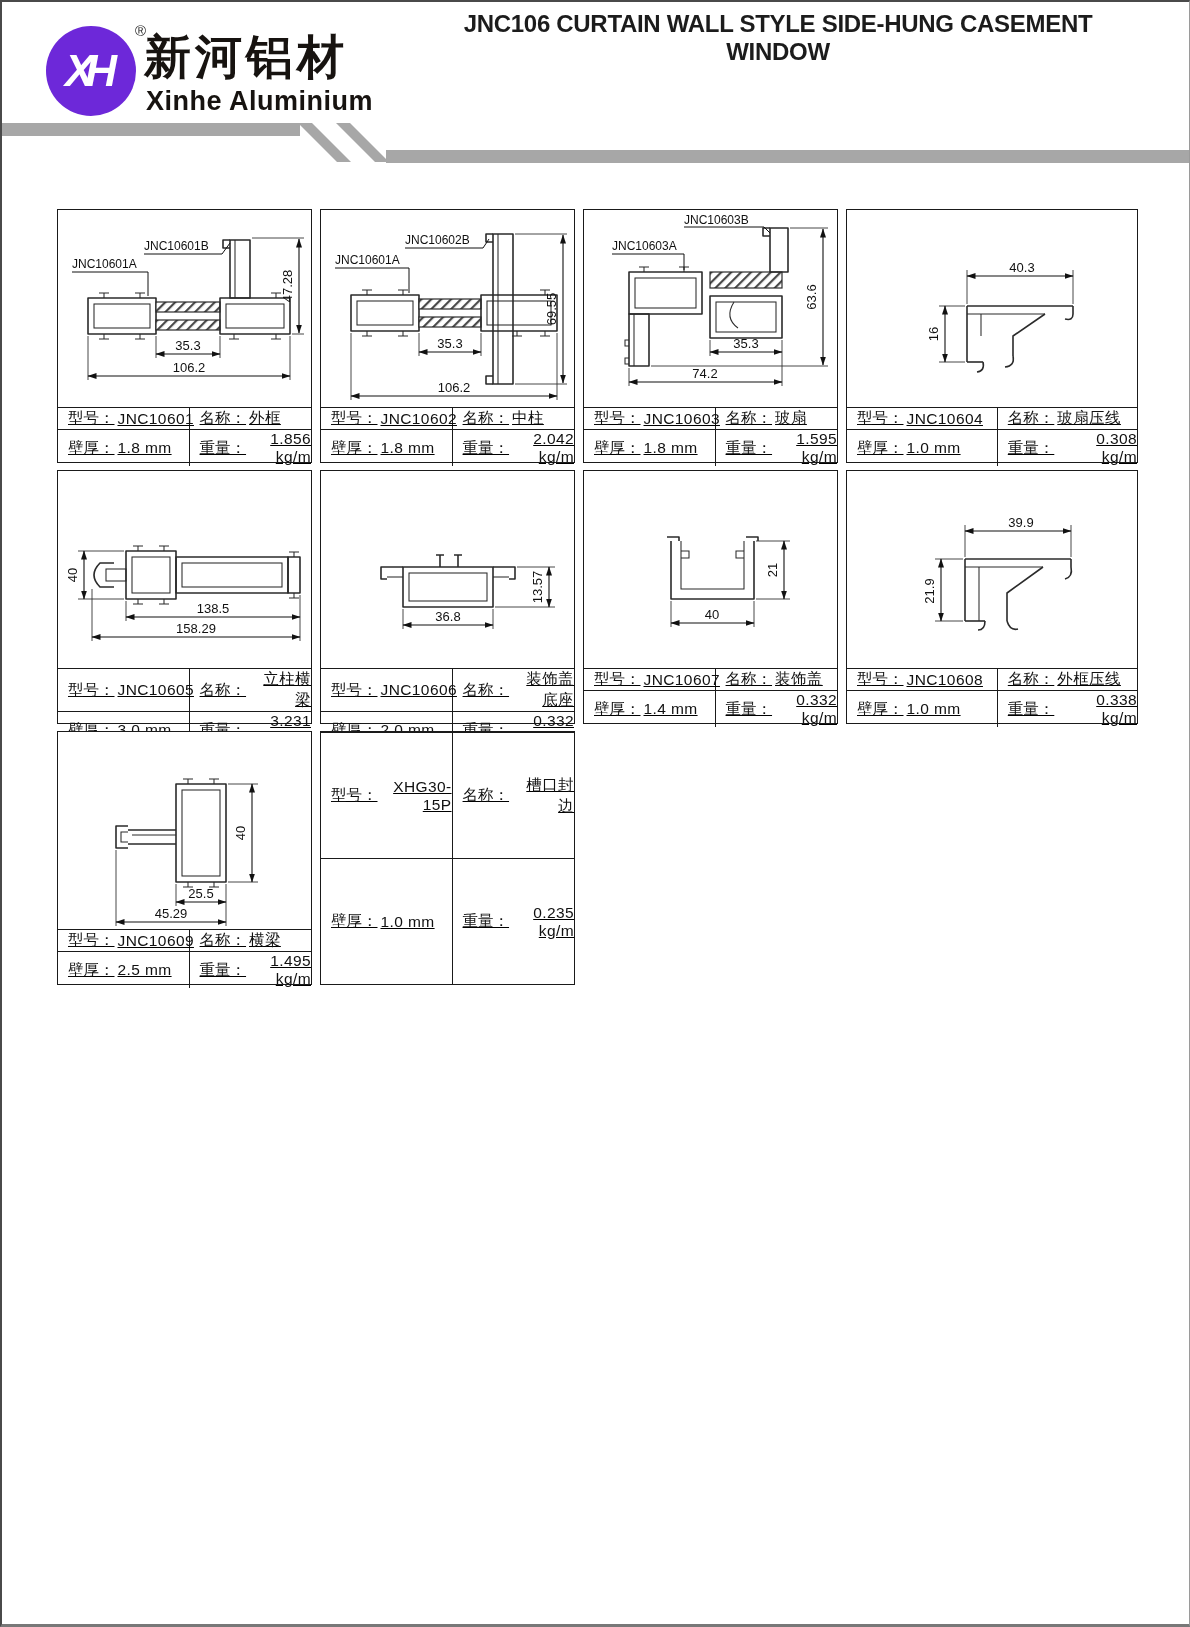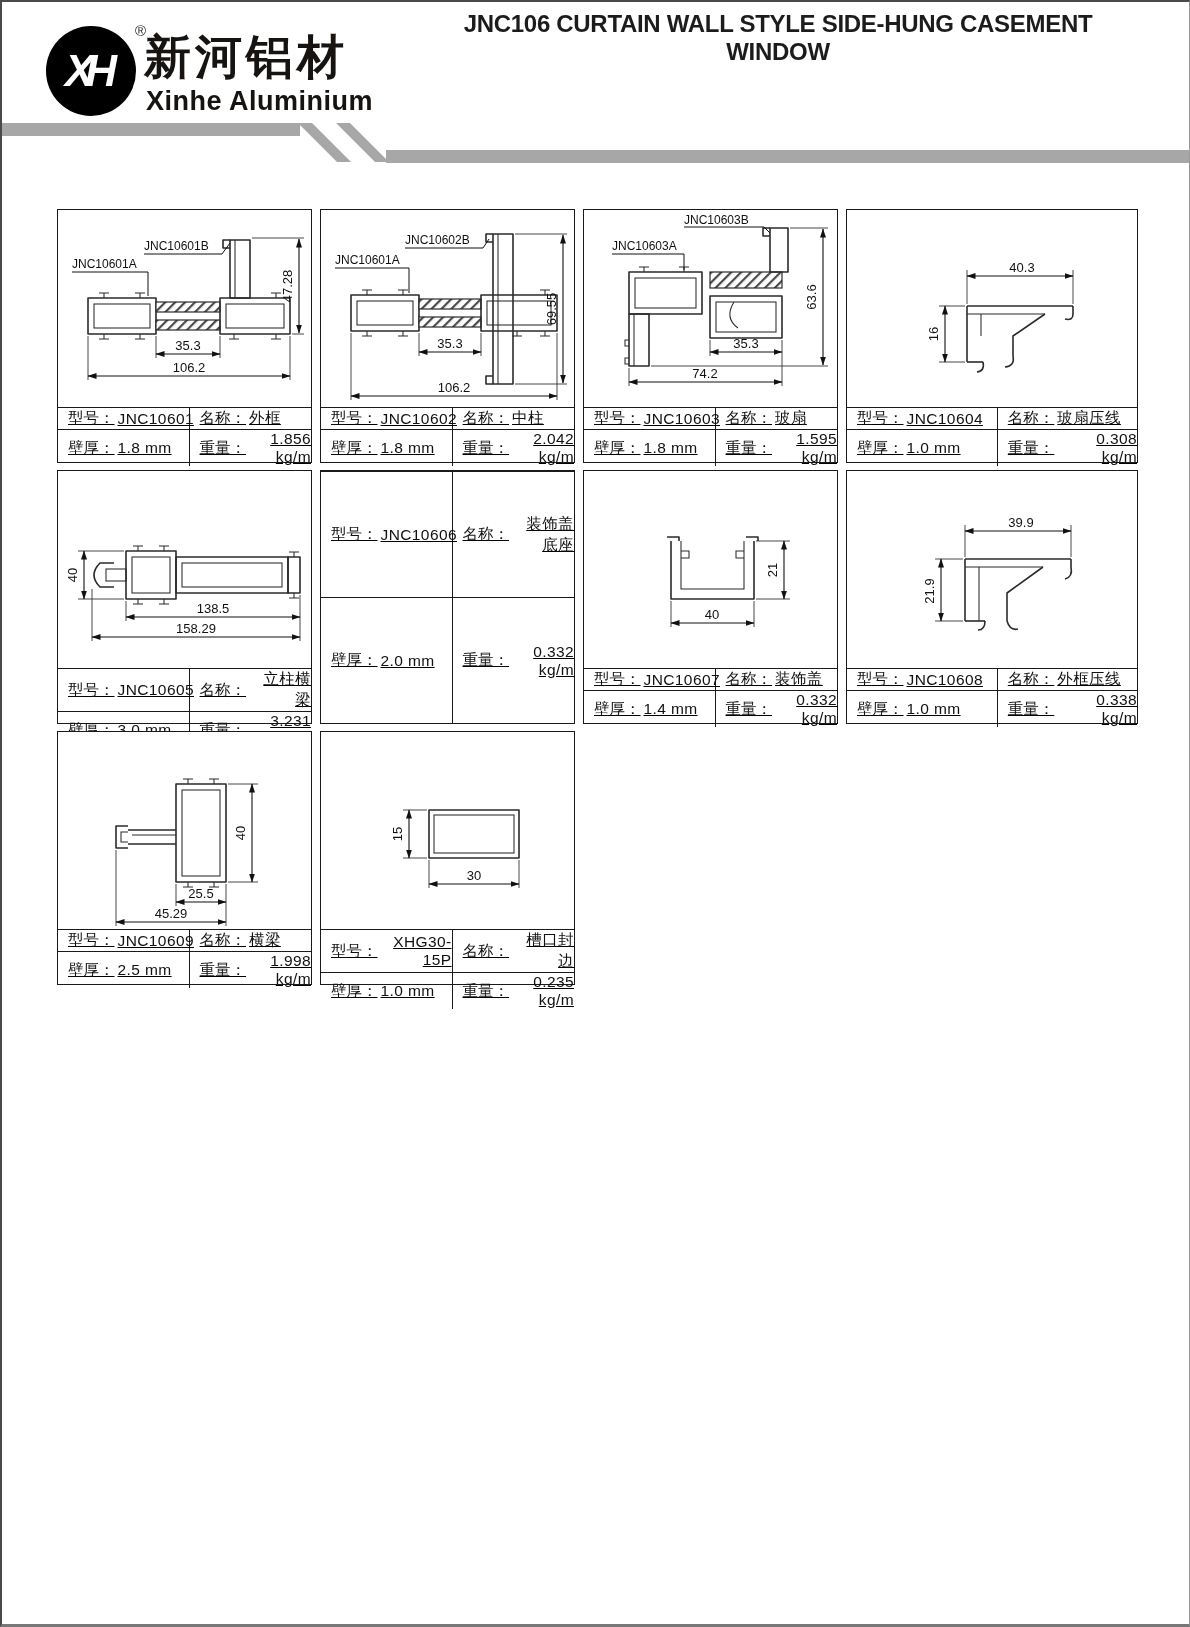--- a/index.html
+++ b/index.html
@@ -2,21 +2,21 @@
 <html><head>
 <meta charset="utf-8">
 <style>
   html,body{margin:0;padding:0;background:#fff;}
   .page{position:relative;width:1190px;height:1627px;background:#fff;box-sizing:border-box;
         border-left:2px solid #4a4a4a;border-top:2px solid #4a4a4a;
         border-bottom:3px solid #787878;border-right:1px solid #9a9a9a;
         font-family:"Liberation Sans","DejaVu Sans",sans-serif;overflow:hidden;}
   
   .logo-circle{position:absolute;left:44px;top:24px;width:90px;height:90px;border-radius:50%;
-        background:#000000;color:#fff;display:flex;align-items:center;justify-content:center;
+        background:#6d28d9;color:#fff;display:flex;align-items:center;justify-content:center;
         font-weight:bold;font-style:italic;font-size:44px;letter-spacing:-9px;padding-right:9px;box-sizing:border-box;}
   .reg{position:absolute;left:133px;top:20px;font-size:15px;color:#2b2b2b;}
   .logo-cn{position:absolute;left:142px;top:24px;font-size:47px;font-weight:bold;color:#171310;letter-spacing:4px;}
   .logo-en{position:absolute;left:144px;top:84px;font-size:27px;font-weight:bold;color:#171310;letter-spacing:0.5px;}
   .titles{position:absolute;left:420px;top:0;width:712px;text-align:center;}
   .title-cn{margin-top:36px;font-size:44px;font-weight:bold;color:#171310;letter-spacing:1px;}
   .title-en{margin-top:8px;font-size:24px;font-weight:bold;color:#1c1c1c;letter-spacing:-0.3px;text-align:center;}
   
   .sw{position:absolute;background:#a7a7a7;}
   .sw-bar-left{left:0;top:121px;width:298px;height:13px;}
@@ -352,20 +352,40 @@
             </div>
           <div class="td c2">
               <span class="lbl">重量：</span>
               <span class="val">3.231 kg/m</span>
             </div>
           </div>
       </div>
     </div>
 
     <div class="cell">
+      <div class="draw">
+        <svg width="252" height="197" viewBox="0 0 252 197">
+          <rect class="pf" x="82" y="96" width="90" height="40"></rect>
+            <rect class="pf2" x="88" y="102" width="78" height="28"></rect>
+          <path class="pf" d="M82,96 h-22 v12 h6"></path>
+            <path class="pf2" d="M82,106 h-16"></path>
+          <path class="pf" d="M172,96 h22 v12 h-6"></path>
+            <path class="pf2" d="M172,106 h16"></path>
+          <path class="pf" d="M119,96 v-12 m-4,0 h8"></path>
+            <path class="pf" d="M137,96 v-12 m-4,0 h8"></path>
+          <line class="ext" x1="82" y1="138" x2="82" y2="158"></line>
+            <line class="ext" x1="172" y1="138" x2="172" y2="158"></line>
+          <line class="dl" x1="82" y1="154" x2="172" y2="154" marker-start="url(#ar)" marker-end="url(#ar)"></line>
+          <text class="dt" x="127" y="150" text-anchor="middle">36.8</text>
+          <line class="ext" x1="196" y1="96" x2="234" y2="96"></line>
+            <line class="ext" x1="174" y1="136" x2="234" y2="136"></line>
+          <line class="dl" x1="228" y1="96" x2="228" y2="136" marker-start="url(#ar)" marker-end="url(#ar)"></line>
+          <text class="dtv" x="221" y="116" text-anchor="middle" transform="rotate(-90 221 116)">13.57</text>
+        </svg>
+      </div>
       <div class="tbl">
         <div class="tr">
             <div class="td c1">
               <span class="lbl">型号：</span>
               <span class="val">JNC10606</span>
             </div>
           <div class="td c2">
               <span class="lbl">名称：</span>
               <span class="val">装饰盖底座</span>
             </div>
@@ -507,41 +527,27 @@
               <span class="val">横梁</span>
             </div>
           </div>
         <div class="tr">
             <div class="td c1">
               <span class="lbl">壁厚：</span>
               <span class="val">2.5 mm</span>
             </div>
           <div class="td c2">
               <span class="lbl">重量：</span>
-              <span class="val">1.998 kg/m</span>
-            </div>
-          </div>
-      </div>
-    </div>
-
-    <div class="cell">
-      <div class="draw">
-        <svg width="252" height="197" viewBox="0 0 252 197">
-          <rect class="pf" x="108" y="78" width="90" height="48"></rect>
-            <rect class="pf2" x="113" y="83" width="80" height="38"></rect>
-          <line class="ext" x1="106" y1="78" x2="82" y2="78"></line>
-            <line class="ext" x1="106" y1="126" x2="82" y2="126"></line>
-          <line class="dl" x1="88" y1="78" x2="88" y2="126" marker-start="url(#ar)" marker-end="url(#ar)"></line>
-          <text class="dtv" x="81" y="102" text-anchor="middle" transform="rotate(-90 81 102)">15</text>
-          <line class="ext" x1="108" y1="128" x2="108" y2="156"></line>
-            <line class="ext" x1="198" y1="128" x2="198" y2="156"></line>
-          <line class="dl" x1="108" y1="152" x2="198" y2="152" marker-start="url(#ar)" marker-end="url(#ar)"></line>
-          <text class="dt" x="153" y="148" text-anchor="middle">30</text>
-        </svg>
-      </div>
+              <span class="val">1.495 kg/m</span>
+            </div>
+          </div>
+      </div>
+    </div>
+
+    <div class="cell">
       <div class="tbl">
         <div class="tr">
             <div class="td c1">
               <span class="lbl">型号：</span>
               <span class="val">XHG30-15P</span>
             </div>
           <div class="td c2">
               <span class="lbl">名称：</span>
               <span class="val">槽口封边</span>
             </div>

